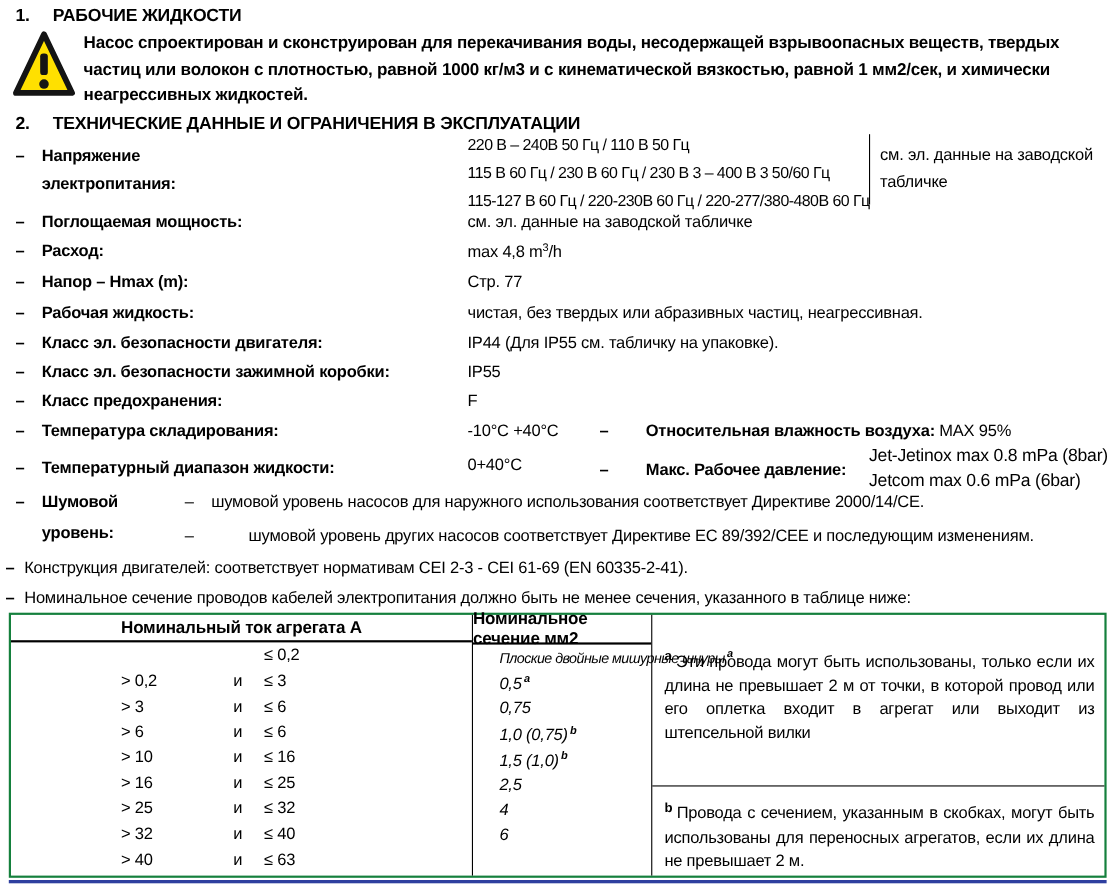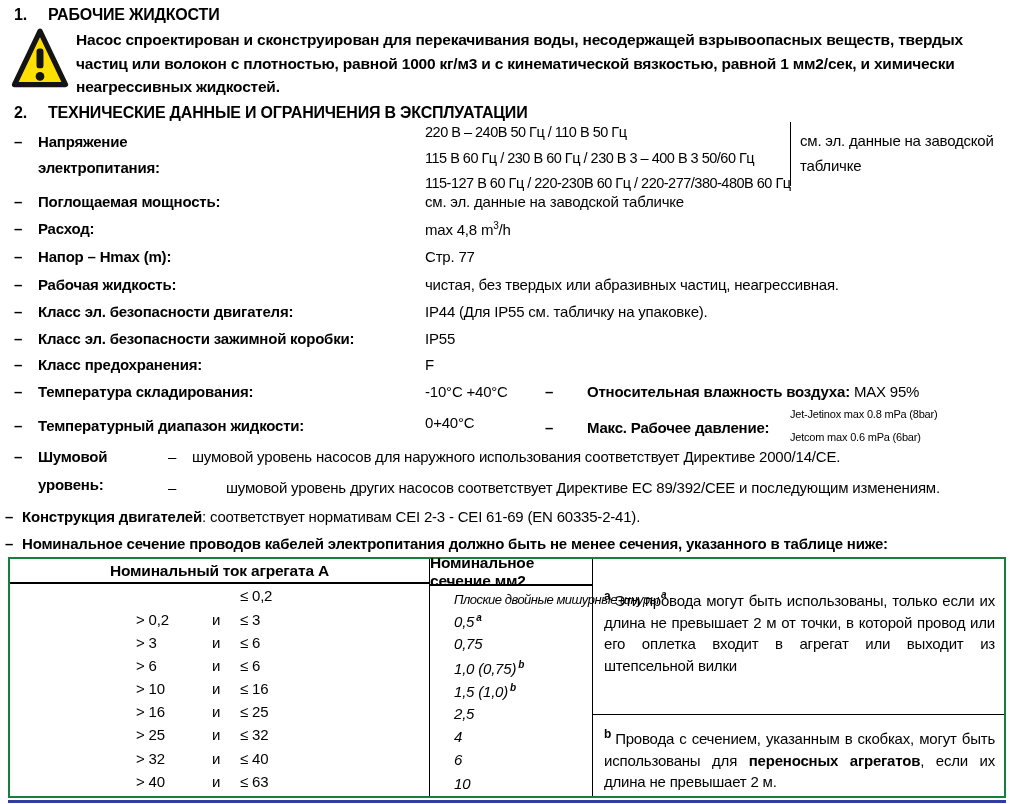--- a/index.html
+++ b/index.html
@@ -1,59 +1,59 @@
 <!DOCTYPE html>
 <html><head>
 <meta charset="utf-8">
 <style>
   html,body{margin:0;padding:0;background:#fff;}
   body{width:1010px;height:804px;position:relative;overflow:hidden;
        font-family:"Liberation Sans",sans-serif;color:#000;letter-spacing:-0.2px;}
   .abs{position:absolute;}
-  .b{font-weight:bold;}
+  .b{font-weight:normal;}
   .h{font-size:16px;font-weight:bold;}
   .t15{font-size:15px;}
   
   #s1-num{left:14px;top:6px;}
   #s1-title{left:48px;top:6px;}
   #warn-icon{left:11px;top:26px;width:58px;height:66px;}
   #s1-para{left:76px;top:28px;width:938px;font-size:15.5px;line-height:23.5px;font-weight:bold;}
   
   #s2-num{left:14px;top:104px;}
   #s2-title{left:48px;top:104px;}
   .specrow{left:0;width:1010px;height:22px;}
   .d1{position:absolute;left:14px;font-weight:bold;}
   .lbl{position:absolute;left:38px;font-weight:bold;}
   .val{position:absolute;left:425px;}
   .d2{position:absolute;left:545px;font-weight:bold;}
   .lbl2{position:absolute;left:587px;font-weight:bold;}
   .plain{font-weight:normal;}
   #volt-values{left:425px;top:120px;width:370px;line-height:25.5px;font-size:14.5px;letter-spacing:-0.5px;}
   #volt-divider{left:790px;top:122px;height:64px;width:0;border-left:1px solid #000;}
   #volt-note{left:800px;top:128px;width:208px;line-height:25px;font-size:15px;}
-  #pressure-values{left:790px;top:403px;width:218px;line-height:23px;font-size:11px;}
+  #pressure-values{left:790px;top:403px;width:218px;line-height:23px;font-size:16px;}
   .subd{position:absolute;left:168px;}
   .subtxt{position:absolute;left:192px;}
   sup.u3{font-size:10px;}
   
   #noise-row{left:0;top:448px;width:1010px;height:60px;}
   
   .edge-d{position:absolute;left:5px;font-weight:bold;}
   .edge-t{position:absolute;left:22px;}
   
   #spec-table{left:8px;top:557px;width:998px;height:241px;border:2px solid #15803d;
               box-sizing:border-box;display:flex;font-size:15px;}
   .t-col1{width:420px;border-right:1px solid #000;box-sizing:border-box;display:flex;flex-direction:column;}
   .t-col2{width:163px;border-right:1px solid #000;box-sizing:border-box;display:flex;flex-direction:column;}
   .t-col3{flex:1;display:flex;flex-direction:column;box-sizing:border-box;}
   .t-head{height:27px;border-bottom:2px solid #000;font-weight:bold;font-size:15.5px;
           display:flex;align-items:center;justify-content:center;box-sizing:border-box;}
   .t-body{flex:1;padding-top:3px;}
   .trow{height:23.2px;position:relative;}
-  .lo{position:absolute;left:126px;} .co{position:absolute;left:202px;} .hi{position:absolute;left:230px;}
+  .lo{position:absolute;left:100px;} .co{position:absolute;left:202px;} .hi{position:absolute;left:230px;}
   .trow2{height:23.2px;position:relative;padding-left:24px;box-sizing:border-box;white-space:nowrap;font-style:italic;}
   .long{font-size:13px;letter-spacing:-0.5px;}
   .vsup{font-size:10px;font-weight:bold;vertical-align:super;margin-left:2px;}
   .note{text-align:justify;line-height:21.5px;font-size:15px;box-sizing:border-box;}
   #note-a{height:156px;border-bottom:1px solid #000;padding:27px 9px 0 11px;}
   #note-b{flex:1;padding:9px 9px 0 11px;}
   .note-sup{font-weight:bold;font-size:12px;vertical-align:super;margin-right:4px;}
   #bottom-rule{left:8px;top:800px;width:998px;height:3px;background:#2e3f9f;}
 </style>
 </head>
@@ -218,21 +218,20 @@
     <div class="t-head">Номинальное сечение мм2</div>
     <div class="t-body">
         <div class="trow2"><span class="long">Плоские двойные мишурные шнуры</span><sup class="vsup">a</sup></div>
         <div class="trow2"><span>0,5</span><sup class="vsup">a</sup></div>
         <div class="trow2"><span>0,75</span></div>
         <div class="trow2"><span>1,0 (0,75)</span><sup class="vsup">b</sup></div>
         <div class="trow2"><span>1,5 (1,0)</span><sup class="vsup">b</sup></div>
         <div class="trow2"><span>2,5</span></div>
         <div class="trow2"><span>4</span></div>
         <div class="trow2"><span>6</span></div>
-        <div class="trow2"><span>10</span></div>
       </div>
   </div>
   <div class="t-col3">
     <div class="note" id="note-a"><sup class="note-sup">a</sup><span>Эти провода могут быть использованы, только если их длина не превышает 2 м от точки, в которой провод или его оплетка входит в агрегат или выходит из штепсельной вилки</span></div>
     <div class="note" id="note-b"><sup class="note-sup">b</sup><span><span>Провода с сечением, указанным в скобках, могут быть использованы для </span><span class="b">переносных агрегатов</span><span>, если их длина не превышает 2 м.</span></span></div>
   </div>
 </div>
 <div class="abs" id="bottom-rule"></div>
 
 </body></html>

